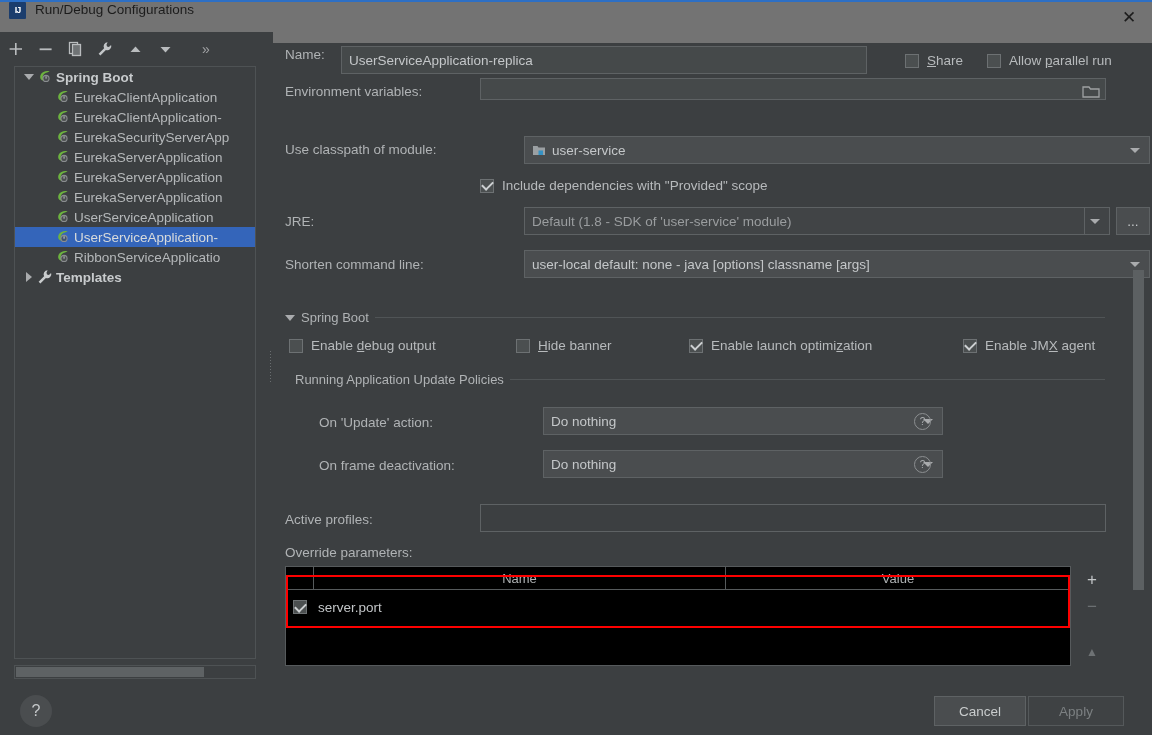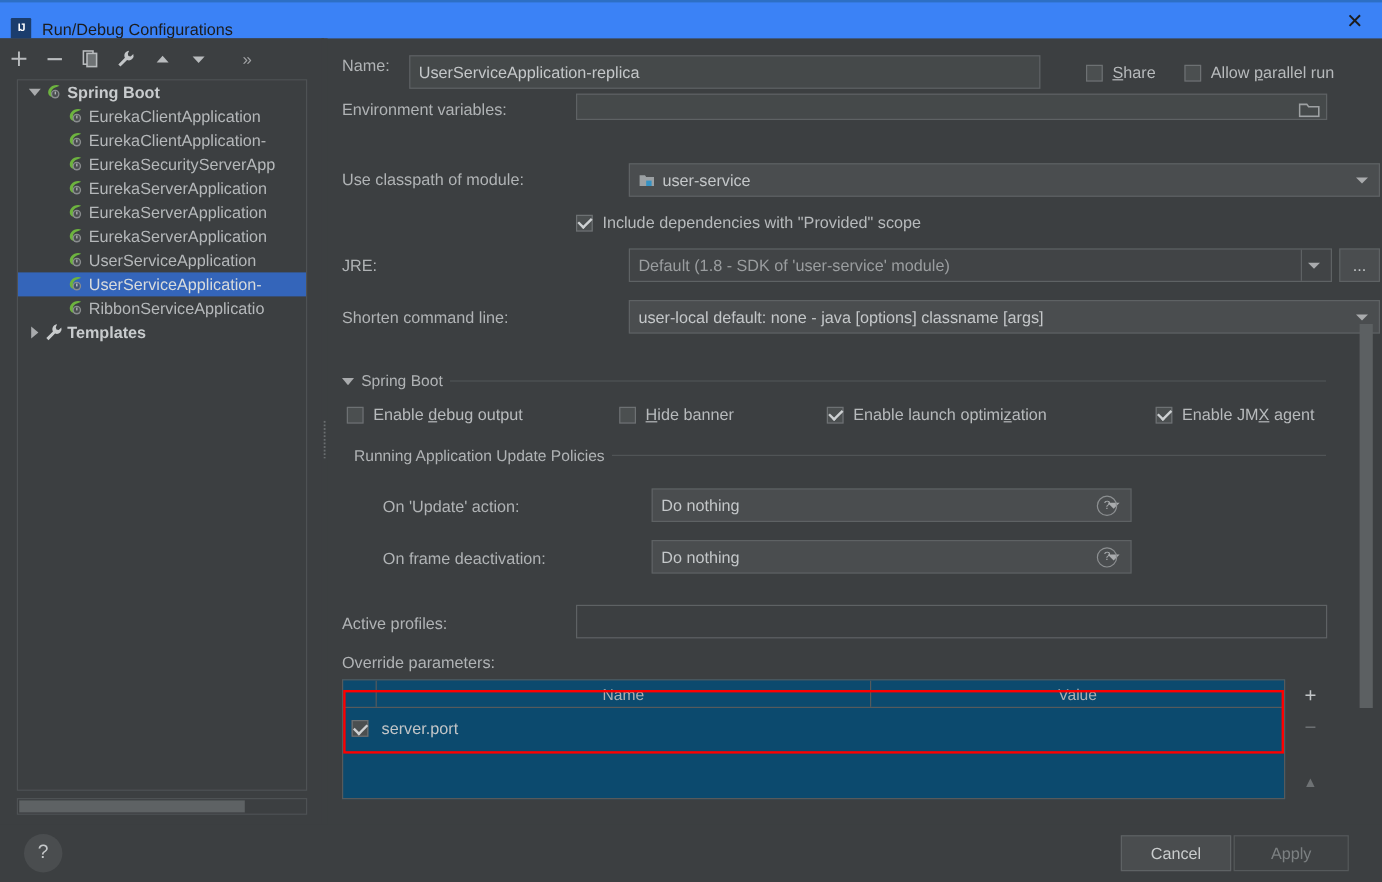--- a/index.html
+++ b/index.html
@@ -7,23 +7,23 @@
     width:1152px;height:735px;overflow:hidden;
     background:#3c3f41;
     font-family:"Liberation Sans","DejaVu Sans",sans-serif;
     font-size:13px;color:#bbbbbb;
     -webkit-font-smoothing:antialiased;
   }
   .dialog{position:relative;width:1152px;height:735px;background:#3c3f41;box-sizing:border-box;}
 
   
   .titlebar{
-    position:absolute;left:0;top:0;width:1152px;height:32px;
-    background:#3b82f6;border-top:2px solid #2d6fc4;
-    box-sizing:border-box;display:flex;align-items:flex-end;
+    position:absolute;left:0;top:0;width:1152px;height:43px;
+    background:#737373;border-top:2px solid #2d6fc4;
+    box-sizing:border-box;display:flex;align-items:flex-start;
   }
   .title-ico{
     width:17px;height:17px;margin-left:9px;margin-right:9px;
     background:#1b3d6d;border:1px solid #0f2banchor;border-radius:1px;
     position:relative;flex:0 0 auto;
   }
   .title-ico:after{
     content:"IJ";position:absolute;left:0;top:0;right:0;bottom:0;
     color:#ffffff;font-size:9px;font-weight:bold;line-height:17px;text-align:center;
     font-family:"Liberation Sans",sans-serif;letter-spacing:-1px;
@@ -94,21 +94,21 @@
   .mn{text-decoration:underline;}
 
   .sec-title{display:flex;align-items:center;gap:6px;font-size:13px;color:#b0b3b5;white-space:nowrap;}
   .sec-line{height:1px;background:#505456;flex:1 1 auto;}
 
   .helpico{width:15px;height:15px;border:1px solid #8c8f91;border-radius:50%;
      display:flex;align-items:center;justify-content:center;font-size:10px;color:#a9acae;flex:0 0 auto;}
 
   
   .tbl{position:absolute;left:285px;top:566px;width:786px;height:100px;
-       background:#0c4a6e;border:1px solid #565a5c;box-sizing:border-box;overflow:hidden;}
+       background:#000000;border:1px solid #565a5c;box-sizing:border-box;overflow:hidden;}
   .tbl-head{display:flex;height:22px;background:#41454700;border-bottom:1px solid #565a5c;}
   .th{display:flex;align-items:center;justify-content:center;font-size:13px;color:#aeb1b3;
       border-right:1px solid #565a5c;box-sizing:border-box;}
   .th.c0{width:28px;}
   .th.c1{width:412px;}
   .th.c2{flex:1 1 auto;border-right:none;}
   .tbl-row{display:flex;height:34px;align-items:center;}
   .td{display:flex;align-items:center;box-sizing:border-box;font-size:13.5px;color:#c2c5c7;}
   .td.c0{width:28px;justify-content:center;}
   .td.c1{width:412px;padding-left:4px;}

